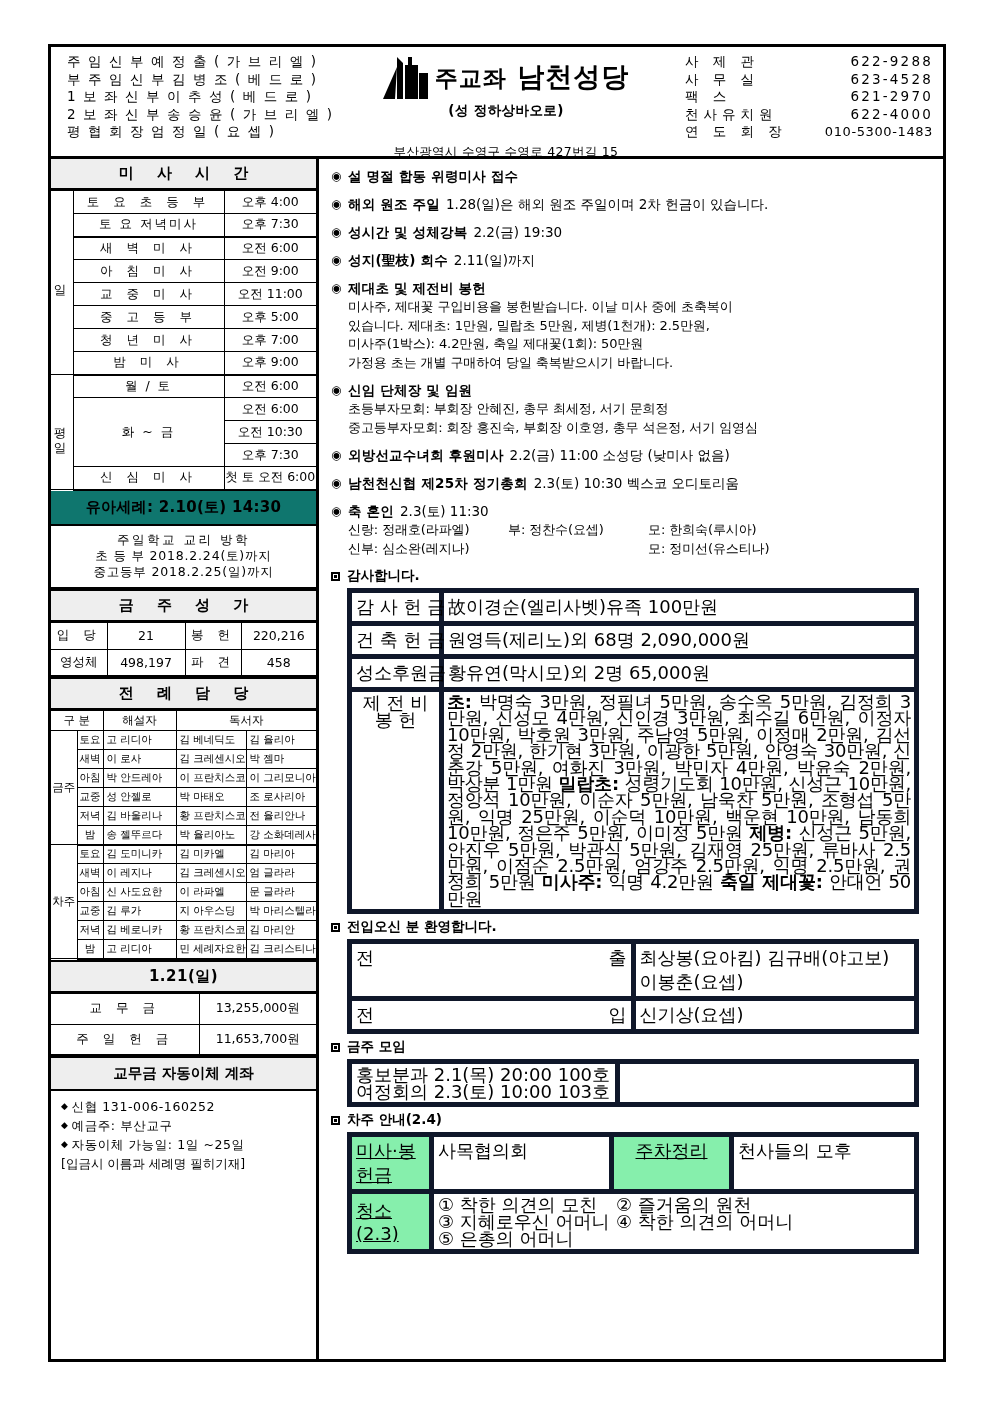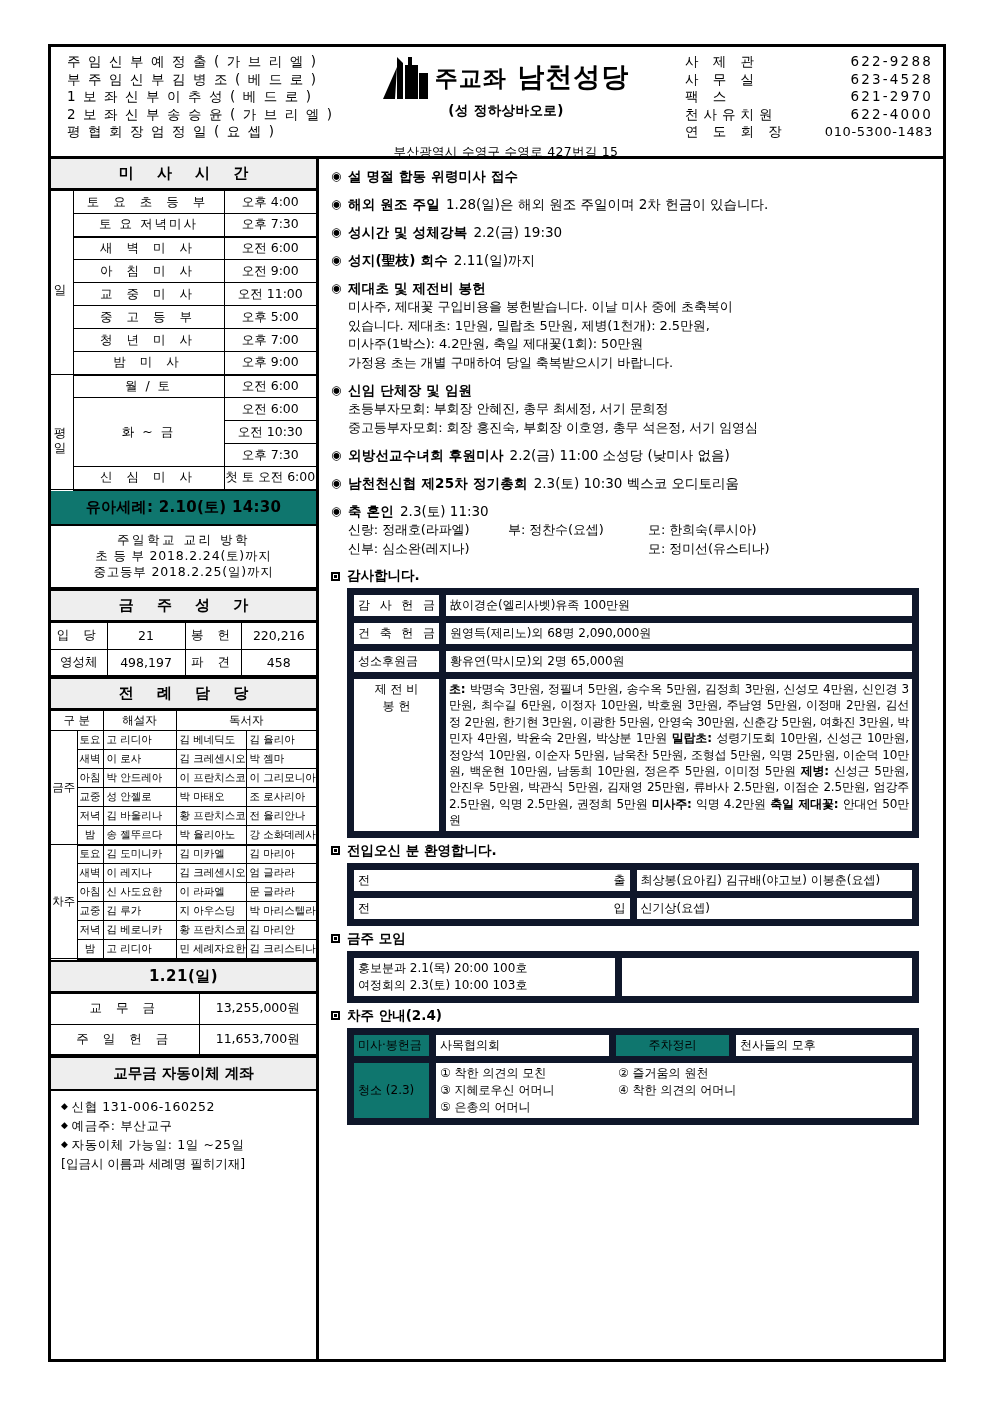--- a/index.html
+++ b/index.html
@@ -72,26 +72,26 @@
   .bul { flex:none; width:17px; font-size:12px; line-height:19px; }
   .ann-t { font-weight:bold; letter-spacing:0.2px; }
   .ann-d { font-weight:normal; margin-left:6px;margin-top:15px; }
   .sub { margin-left:17px; font-size:13px; line-height:18.5px; letter-spacing:-0.1px; }
 
   .sec-h { font-size:13.5px; font-weight:bold; display:flex; align-items:center; margin:4px 0 3px 0; }
   .sq { display:inline-block; width:9px; height:9px; border:2px solid #000; margin-right:7px; position:relative; }
   .sq::after{ content:""; position:absolute; left:1px; top:1px; width:3px; height:3px; background:#000; }
 
   table.r { border-collapse:collapse; table-layout:fixed; margin-left:16px; }
-  table.r td { border:7px solid #0f172a; font-size:12px; padding:2px 4px; vertical-align:top; }
+  table.r td { border:5px solid #0f172a; font-size:18px; padding:2px 4px; vertical-align:top; }
   .lab { text-align:justify; text-align-last:justify; white-space:nowrap; }
   .donate-body { font-size:12px; line-height:16.4px; text-align:justify; letter-spacing:-0.2px; padding:2px 3px !important; }
   .donate-body b { font-weight:bold; }
   .vlabel { text-align:center; font-size:12.5px; line-height:17px; width:62px; }
-  .gray { background:#0f766e; }
+  .gray { background:#86efac;text-decoration:underline; }
   .ctr { text-align:center; }
 </style>
 </head>
 <body>
 
 <div class="page">
  <div class="frame">
 
   <div class="header">
     <div class="hdr-left">

